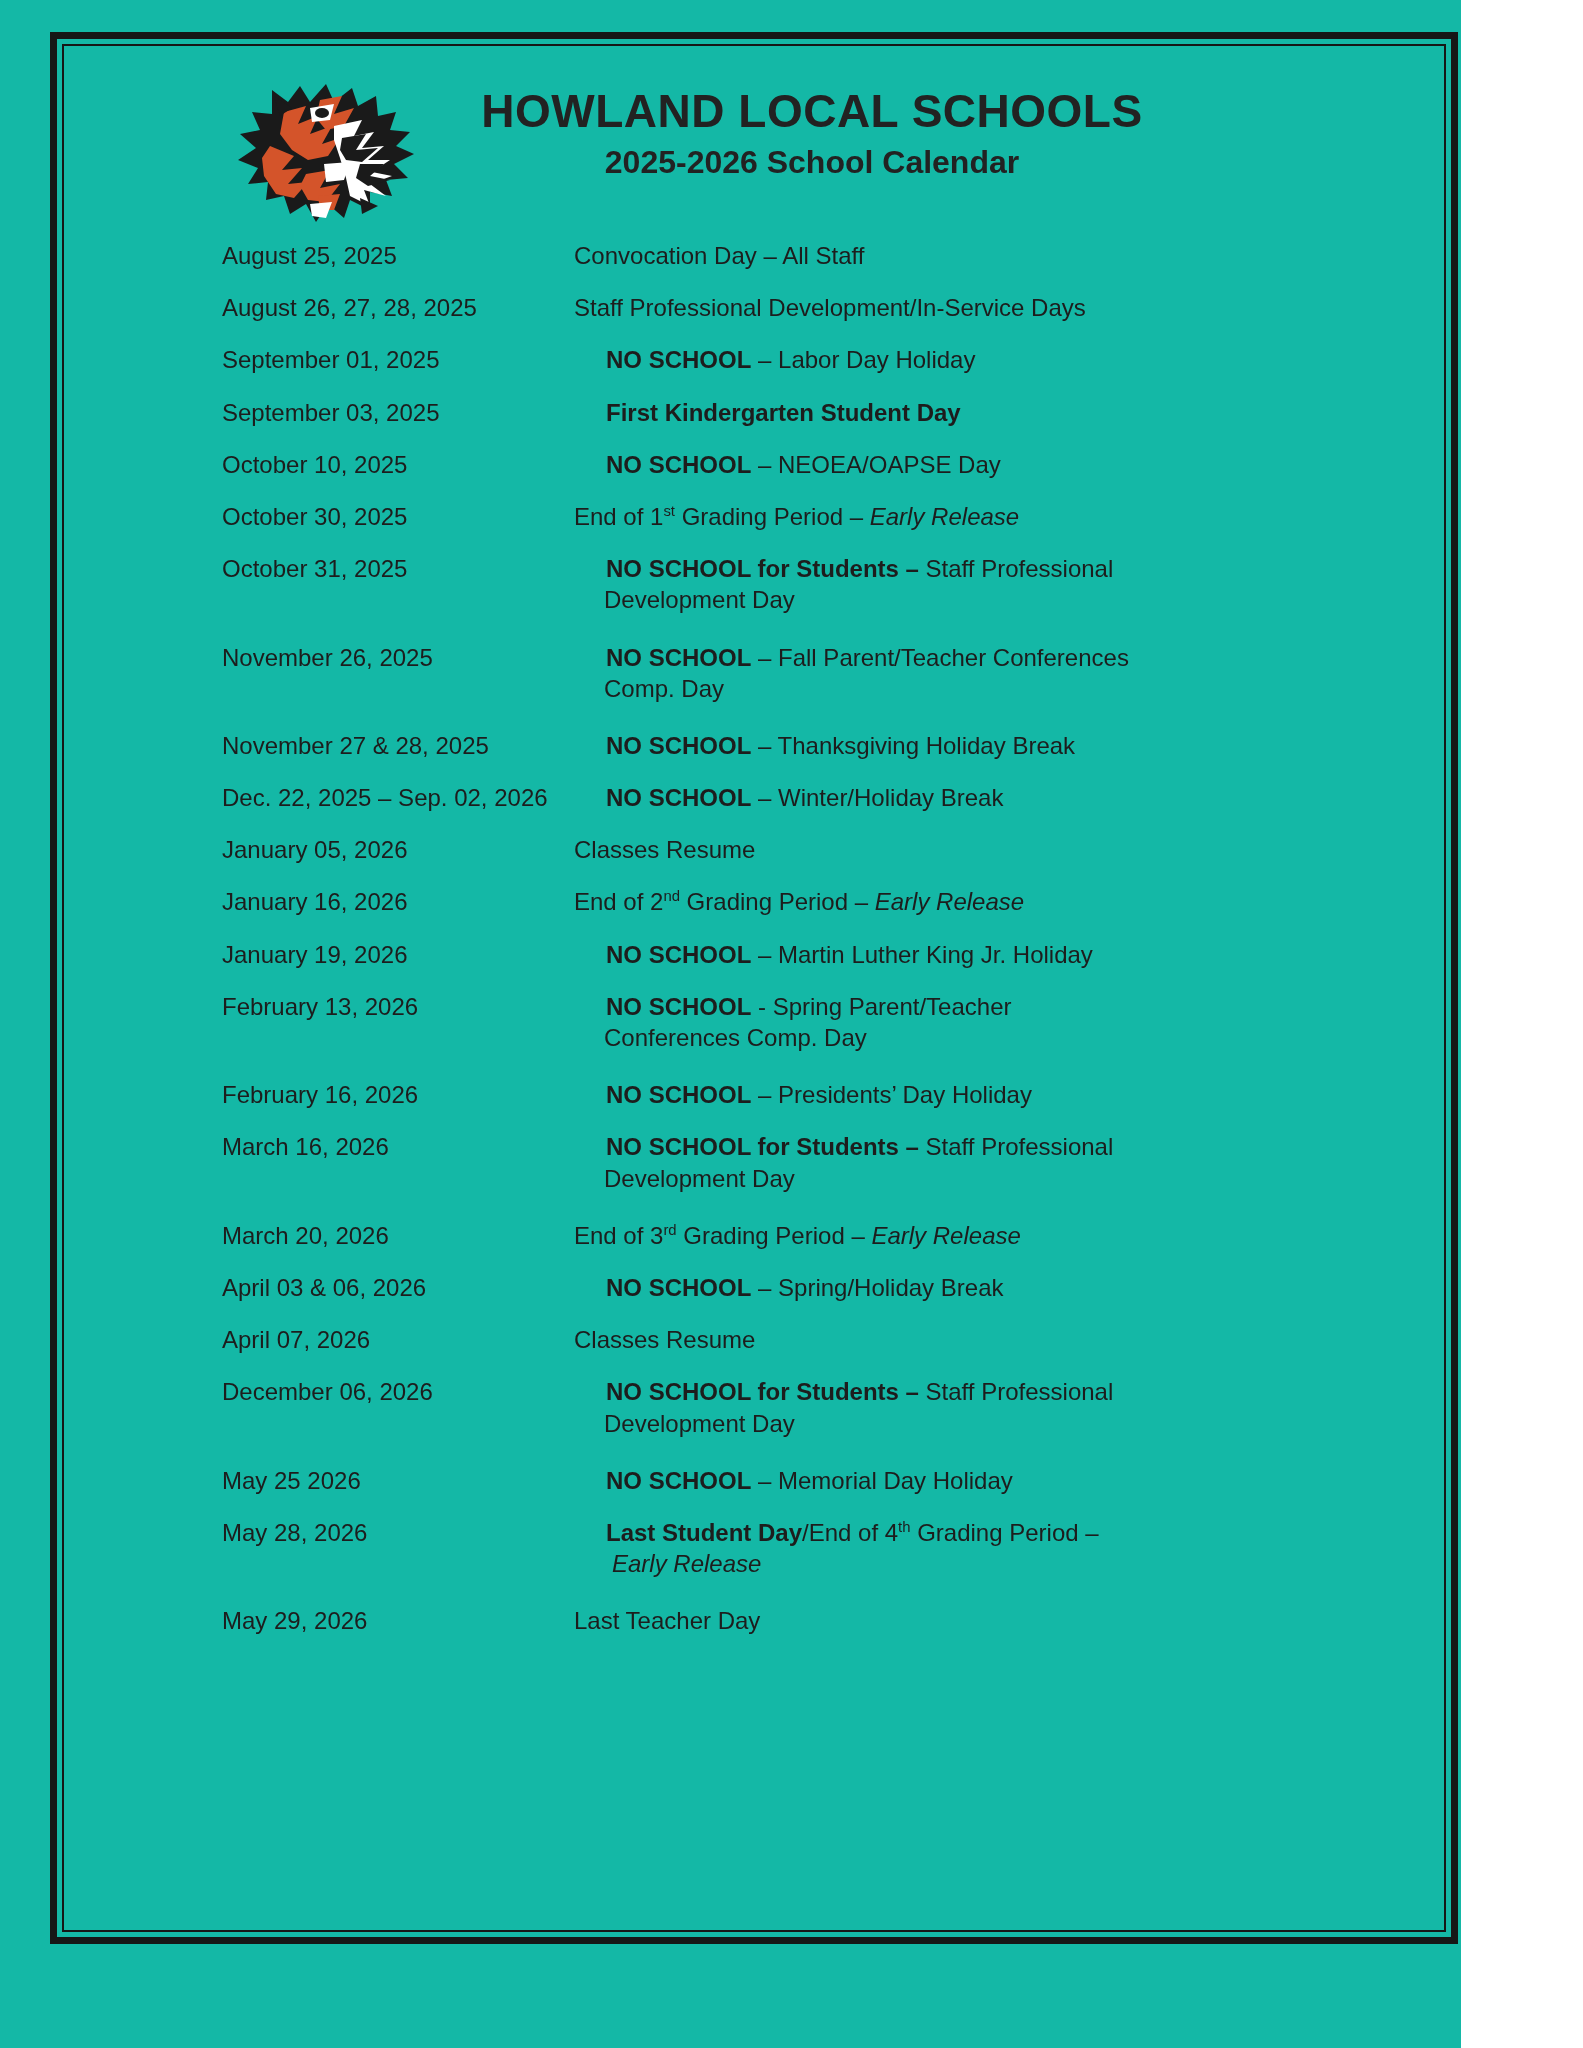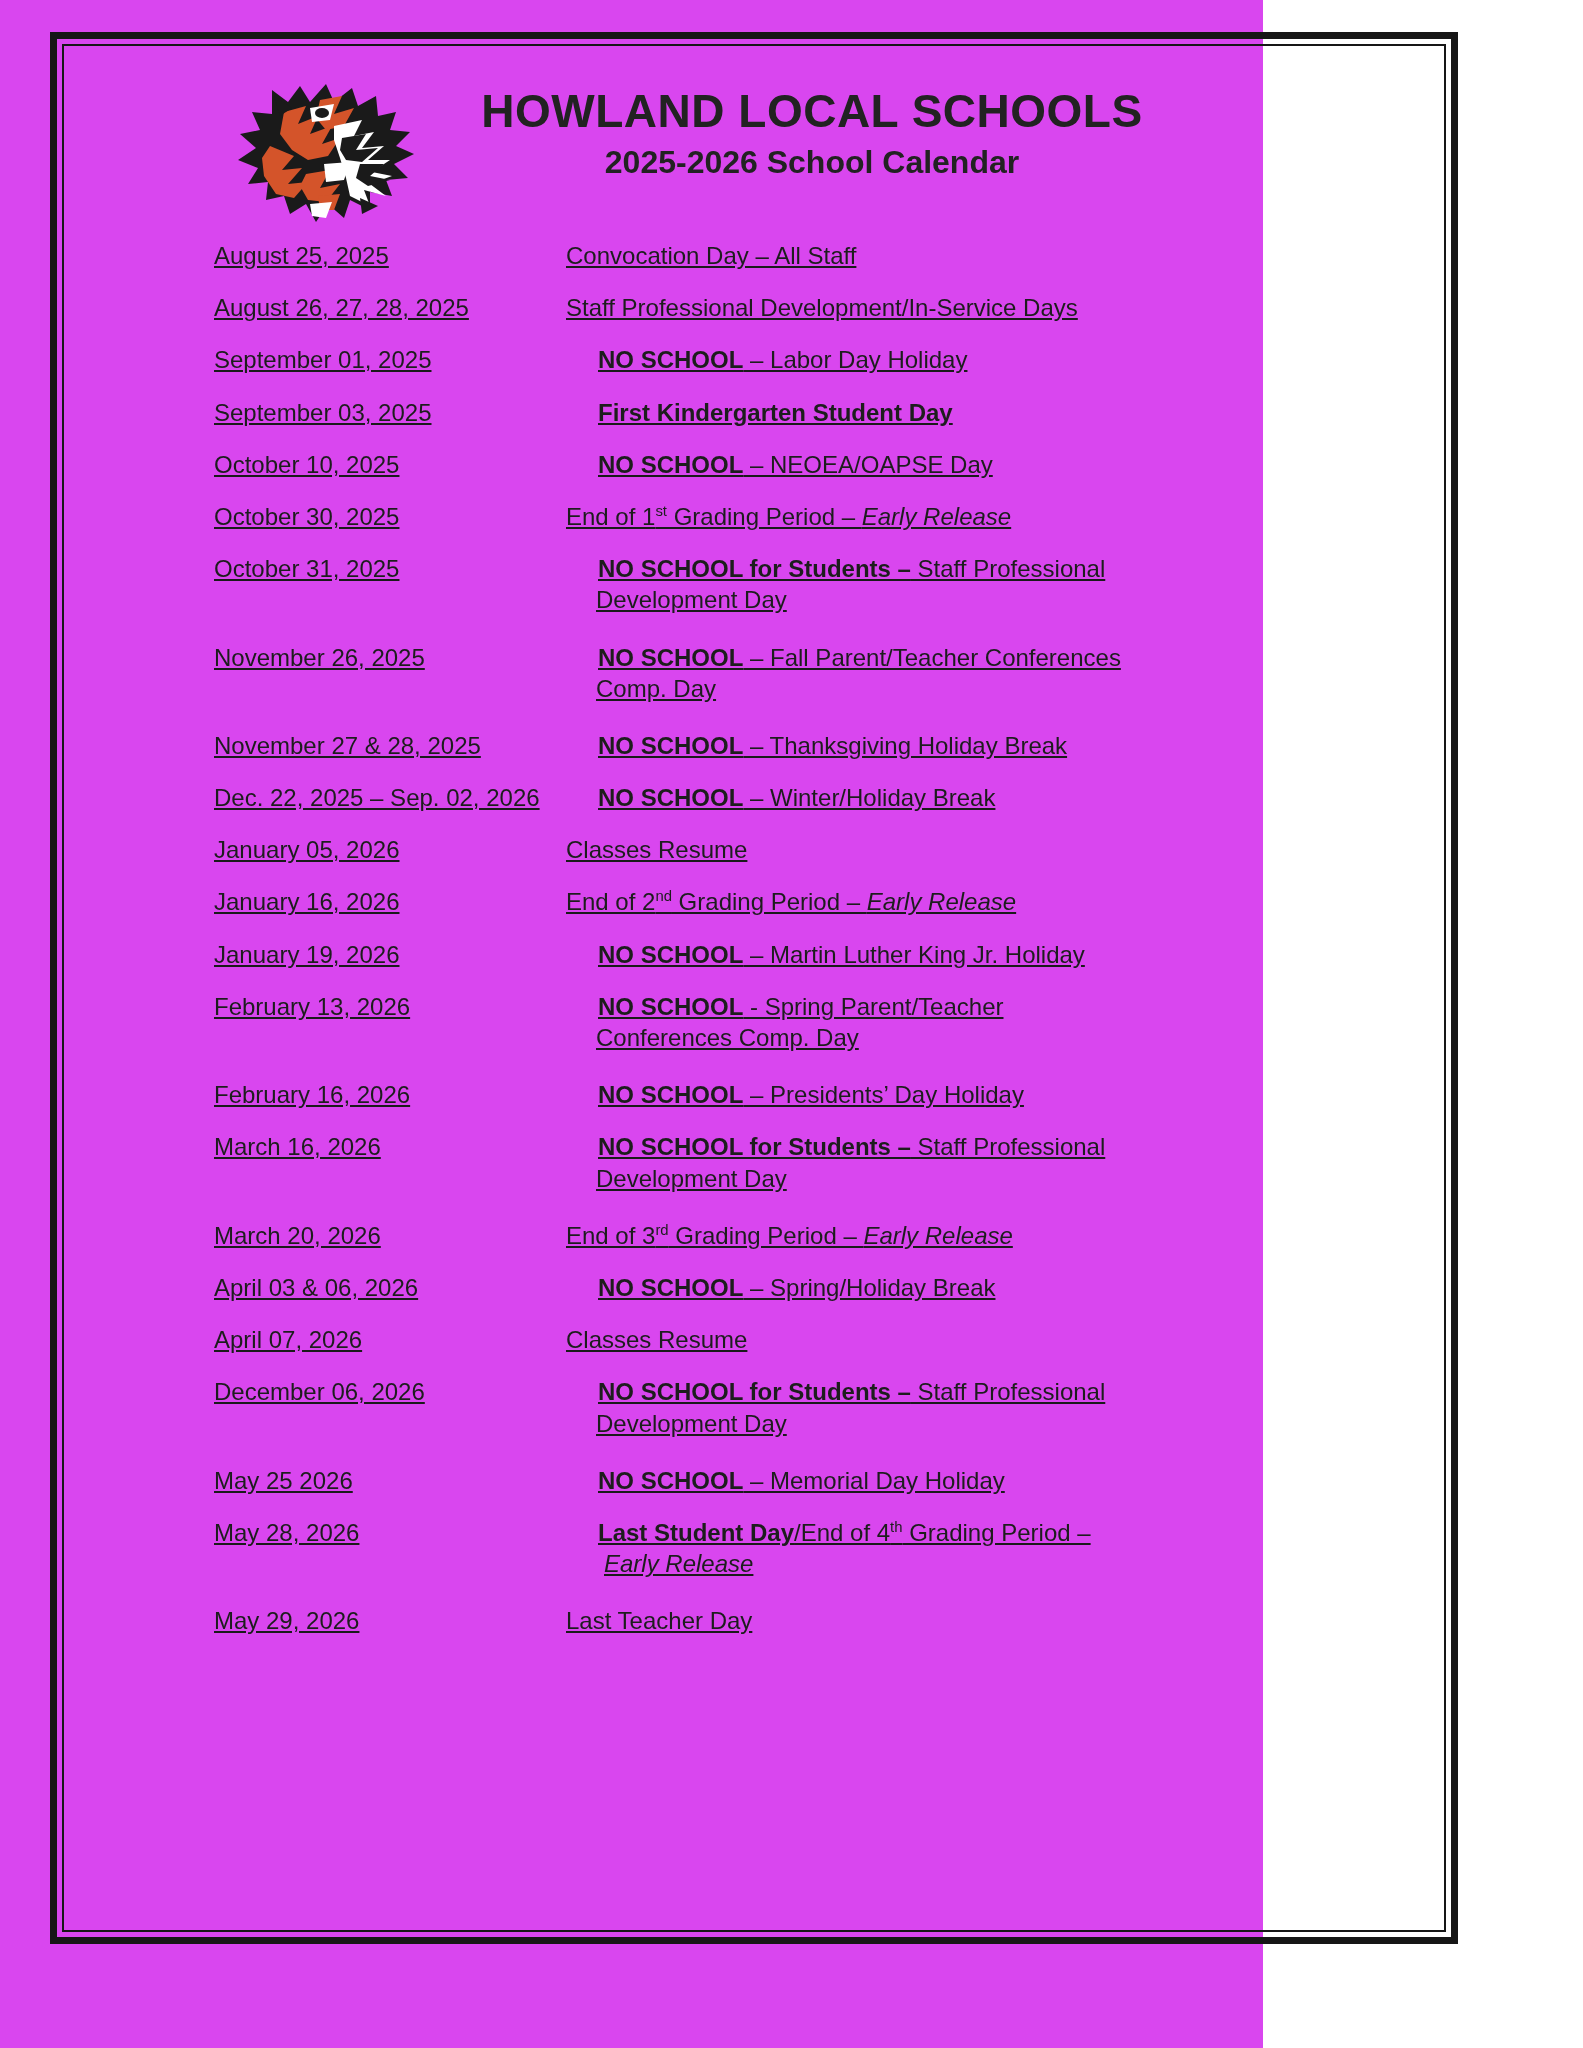--- a/index.html
+++ b/index.html
@@ -13,23 +13,23 @@
     font-family: "Liberation Sans", sans-serif;
     color: #1a1a1a;
     position: relative;
     overflow: hidden;
   }
 
   
   .page {
     position: absolute;
     left: 0; top: 0;
-    width: 1263px;
+    width: 1461px;
     height: 2048px;
-    background: #d946ef;
+    background: #14b8a6;
   }
 
   
   .border-outer {
     position: absolute;
     left: 50px;
     top: 32px;
     width: 1408px;
     height: 1912px;
     border: 7px solid #161616;
@@ -88,24 +88,23 @@
     font-size: 32px;
     font-weight: bold;
     color: #222;
     line-height: 1.15;
     white-space: nowrap;
   }
 
   
   .calendar {
     position: absolute;
-    left: 0;
+    left: 8px;
     top: 196px;
     width: 1384px;
-    text-decoration: underline;
   }
   .row {
     display: flex;
     align-items: flex-start;
     margin-bottom: 21px;
   }
   .row.tall { margin-bottom: 26px; }
 
   .date-cell {
     width: 352px;

